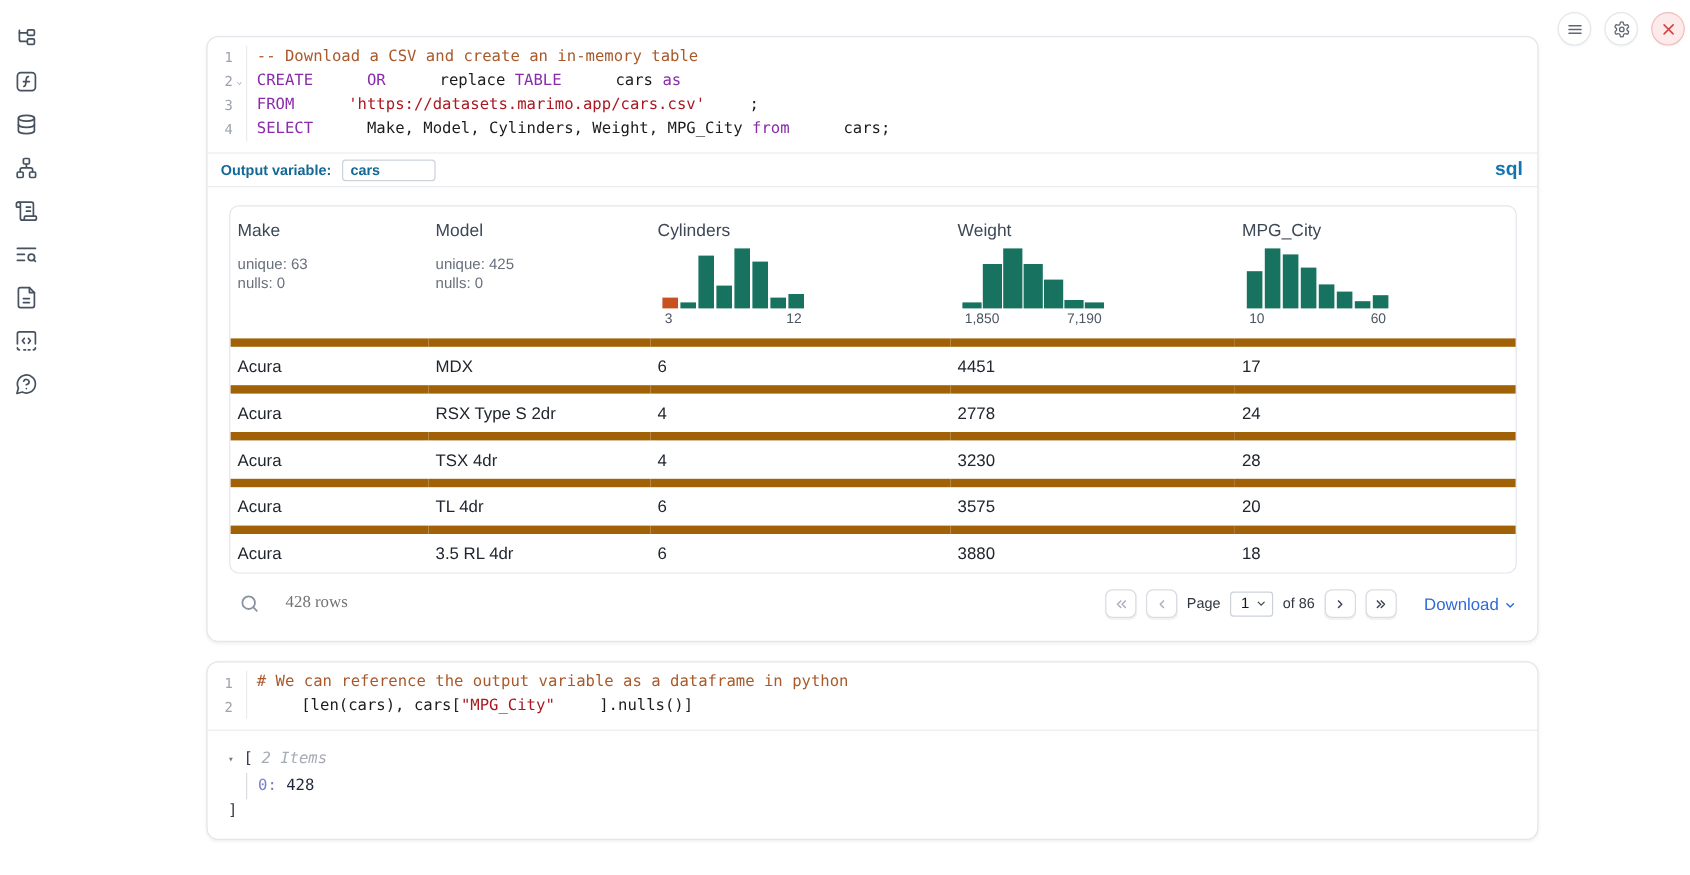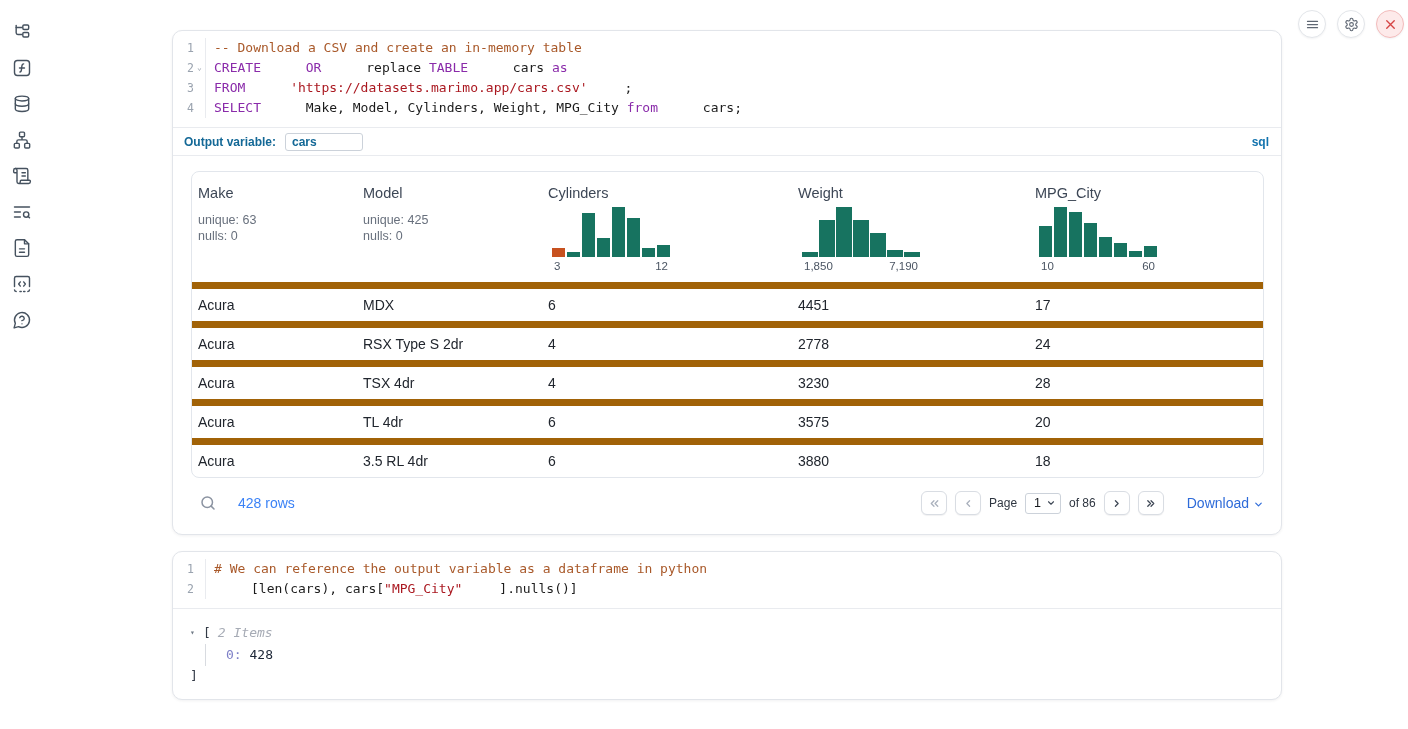--- a/index.html
+++ b/index.html
@@ -38,40 +38,40 @@
   .tk-str { color:#aa1820; }
   .tk-pl  { color:#1c1c1c;padding-left:37px; }
 
   
   .outvar-bar { display:flex; align-items:center; gap:9px; height:28px;
                 padding:0 12px 0 11px; border-top:1px solid #e9ebef; }
   .outvar-label { font-size:12px; font-weight:bold; color:#136896; }
   .outvar-input { width:78px; height:18px; border:1px solid #ccd2da; border-radius:3px;
                   padding:0 6px; font-family:"Liberation Sans",sans-serif;
                   font-size:12px; font-weight:bold; color:#136896; outline:none; }
-  .lang-badge { margin-left:auto; font-size:12px; font-weight:bold; color:#1273ae;text-align:right; }
+  .lang-badge { margin-left:auto; font-size:16px; font-weight:bold; color:#1273ae;text-align:right; }
 
   
   .output-section { border-top:1px solid #e9ebef; padding:15px 17px 8px 18px; }
   .table-panel { border:1px solid #e2e6ec; border-radius:8px; overflow:hidden; }
   table { width:100%; border-collapse:collapse; table-layout:fixed; }
   th { text-align:left; vertical-align:top; font-weight:normal; padding:13px 6px 10px 6px; }
   .col-title { font-size:14.5px; color:#3d4756; }
   .col-stats { margin-top:11px; font-size:12.5px; color:#68707d; line-height:16px; }
   .hist { margin-top:6px; margin-left:4px; width:118px; }
   .hist-bars { display:flex; align-items:flex-end; gap:1.5px; height:50px; }
   .hist-bar { flex:1; }
   .hist-labels { display:flex; justify-content:space-between; padding:0 2px;
                  margin-top:3px; font-size:11.5px; color:#4b5563; }
   td { border-top:7px solid #a16207; padding:8px 6px; font-size:14px; color:#21262e; height:33px; }
 
   
   .table-footer { display:flex; align-items:center; padding:13px 0 11px 8px; }
   .search-btn { color:#8b93a1; cursor:pointer; display:flex; }
-  .rows-count { margin-left:21px; font-size:14px; color:#3b82f6; }
+  .rows-count { margin-left:21px; font-size:14px; color:#737373;font-family:Liberation Serif, serif; }
   .pager { margin-left:auto; display:flex; align-items:center; gap:8px; }
   .pg-btn { width:26px; height:24px; border:1px solid #d9dde3; border-radius:6px; background:#fff;
             display:flex; align-items:center; justify-content:center;
             box-shadow:0 1px 1px rgba(16,24,40,.06); cursor:pointer; }
   .pg-btn svg { width:13px; height:13px; }
   .pg-glyph-dis { color:#aab1bd; }
   .pg-glyph-en  { color:#3f4856; }
   .pg-text { font-size:12px; color:#2f3641; }
   .page-select { display:flex; align-items:center; gap:5px; height:21px; padding:0 4px 0 8px;
                  border:1px solid #ccd2da; border-radius:3px; font-size:12.5px; color:#15181d;
@@ -82,21 +82,21 @@
   .download svg { width:11px; height:11px; margin-top:2px; }
 
   
   .result-area { border-top:1px solid #e9ebef; padding:13px 16px 14px 17px;
                  font-family:"DejaVu Sans Mono", monospace; font-size:13px; color:#333a46; }
   .res-head { display:flex; align-items:center; height:20px; }
   .res-chevron { color:#707a86; font-size:8px; width:13px; cursor:pointer; }
   .res-bracket { color:#333a46; }
   .res-items { margin-left:7px; font-style:italic; color:#a6abb5; }
   .res-entries { margin-left:15px; border-left:1px solid #d8dbe0; padding-left:9px; margin-top:2px; }
-  .res-entry { height:22px; line-height:22px;margin-left:11px; }
+  .res-entry { height:22px; line-height:22px; }
   .res-key { color:#7d7fc7; }
   .res-val { color:#1c2636; }
   .res-close { height:19px; line-height:19px; }
 </style>
 </head>
 <body>
 
 <div class="sidebar" id="sidebar">
     <div class="side-icon"><span><svg viewBox="0 0 24 24" fill="none" stroke="currentColor" stroke-width="1.7" stroke-linecap="round" stroke-linejoin="round">
           <path d="M5 4v9a2 2 0 0 0 2 2h5"></path>

